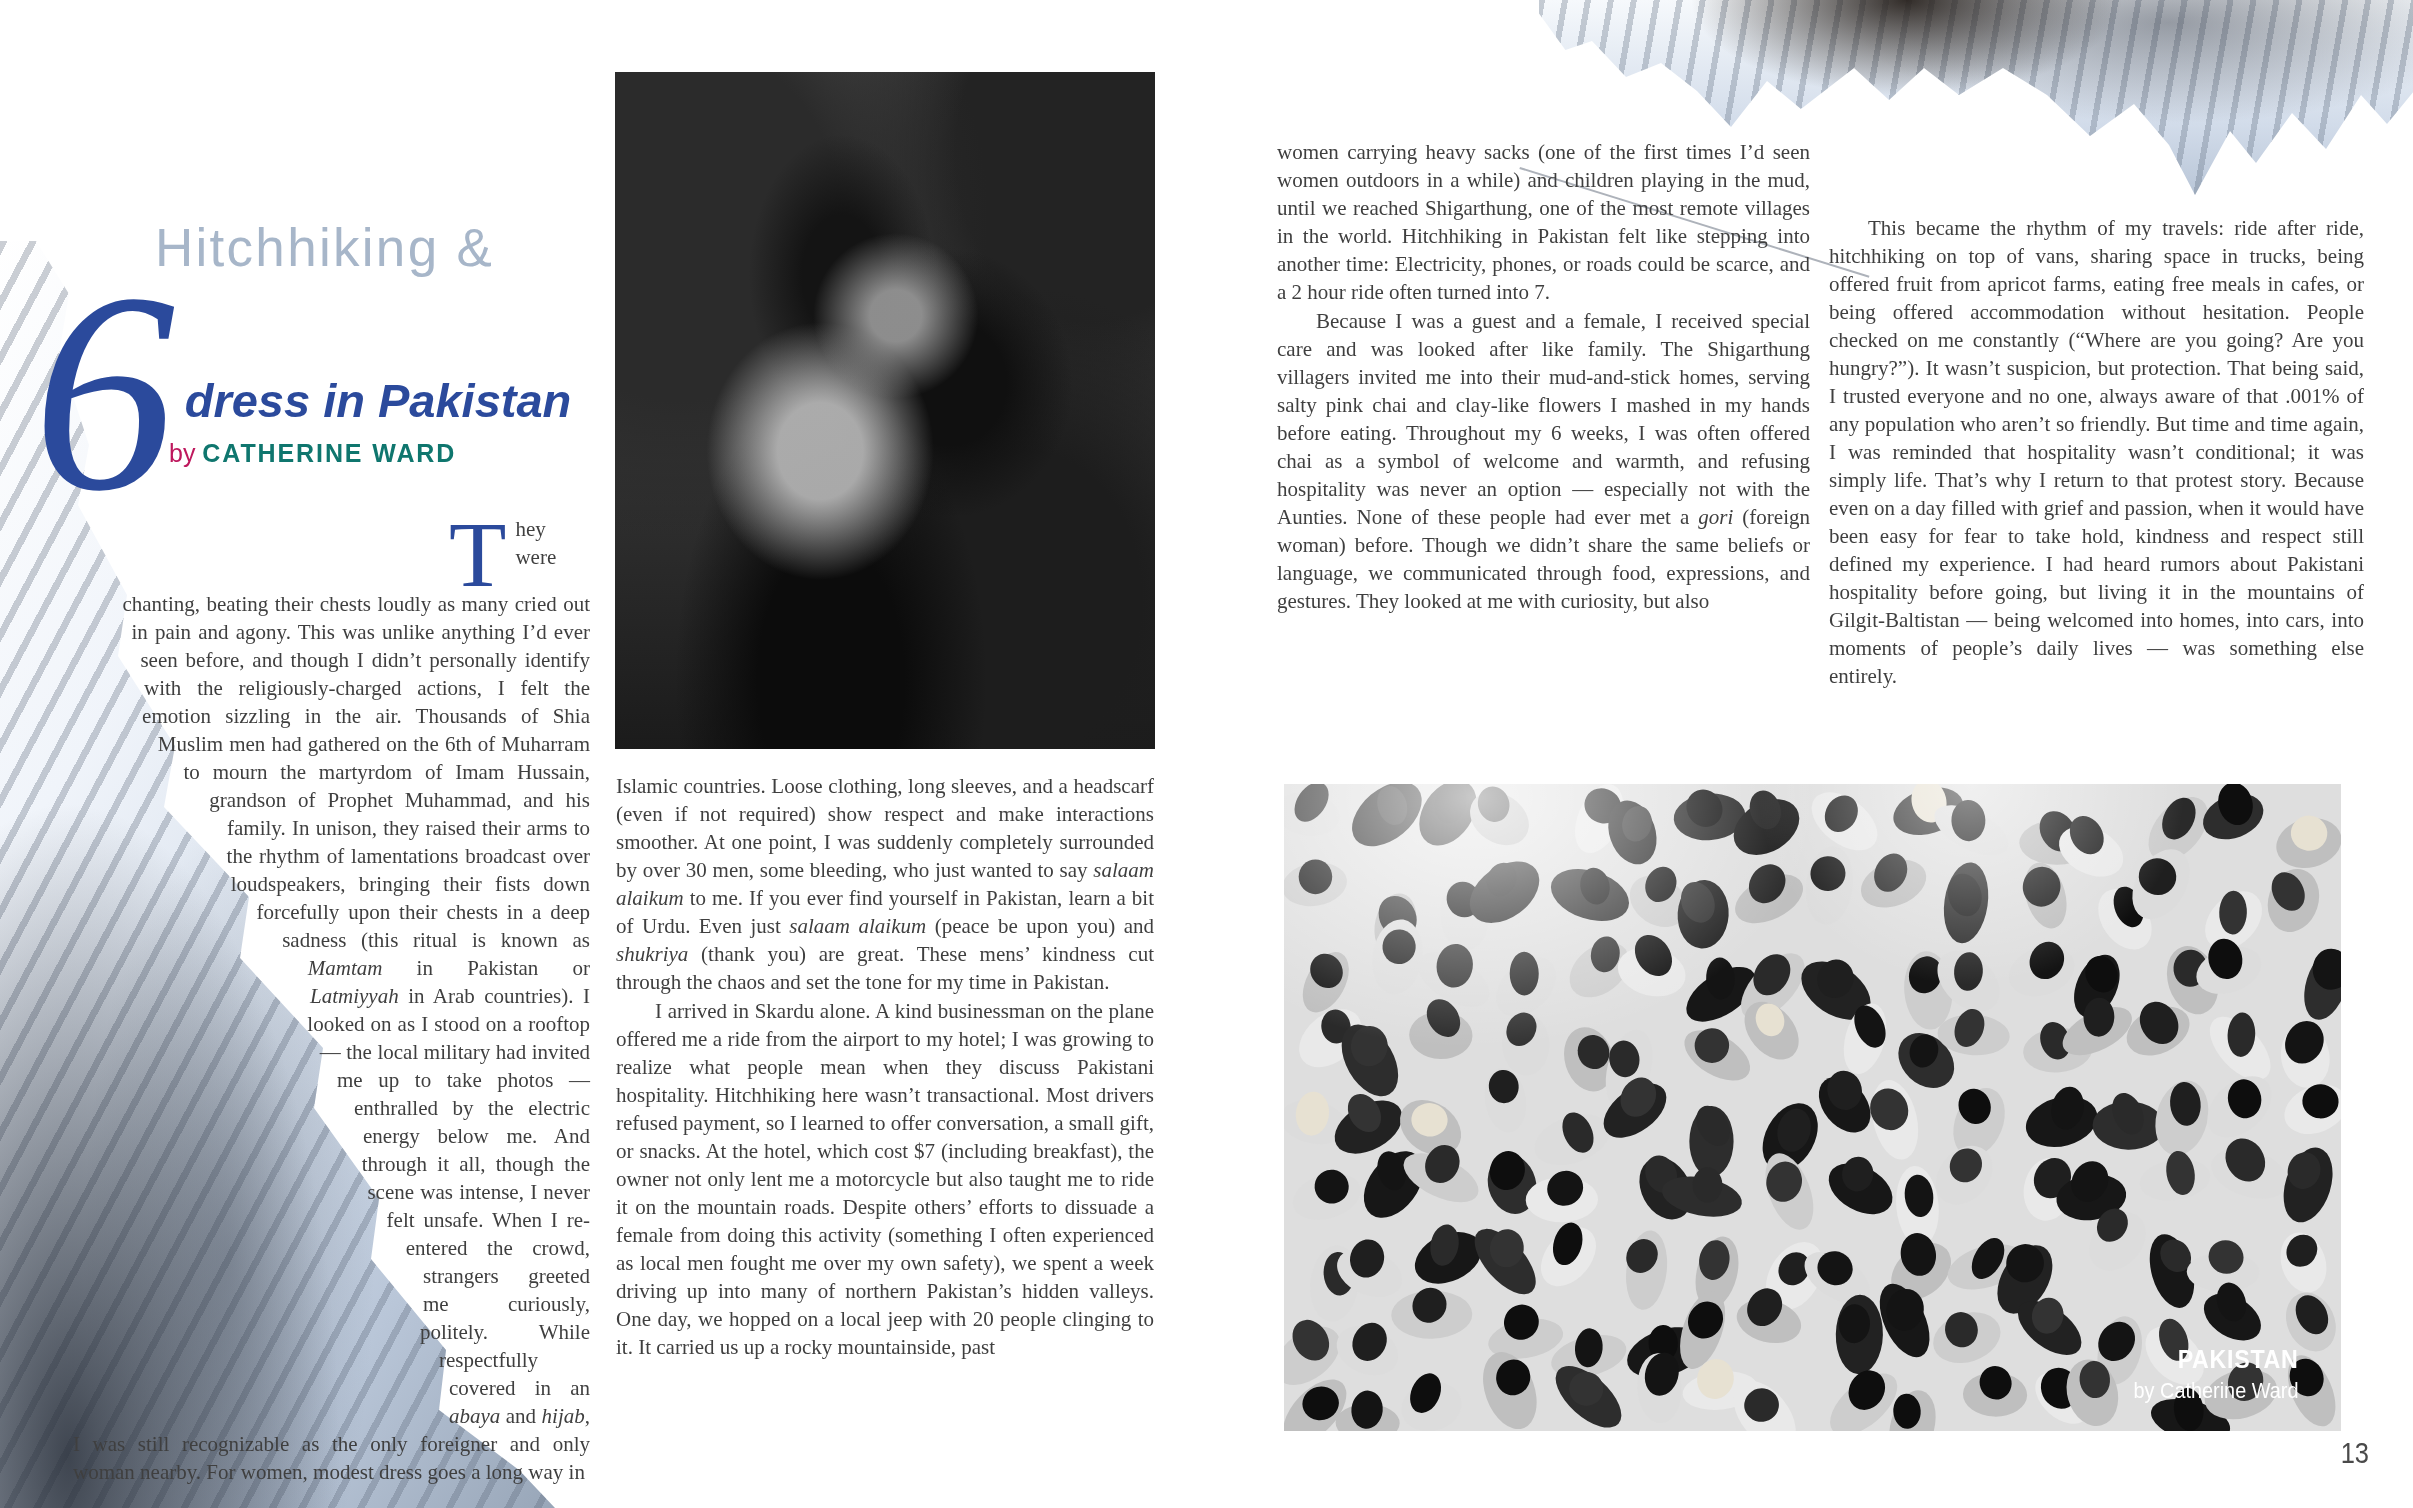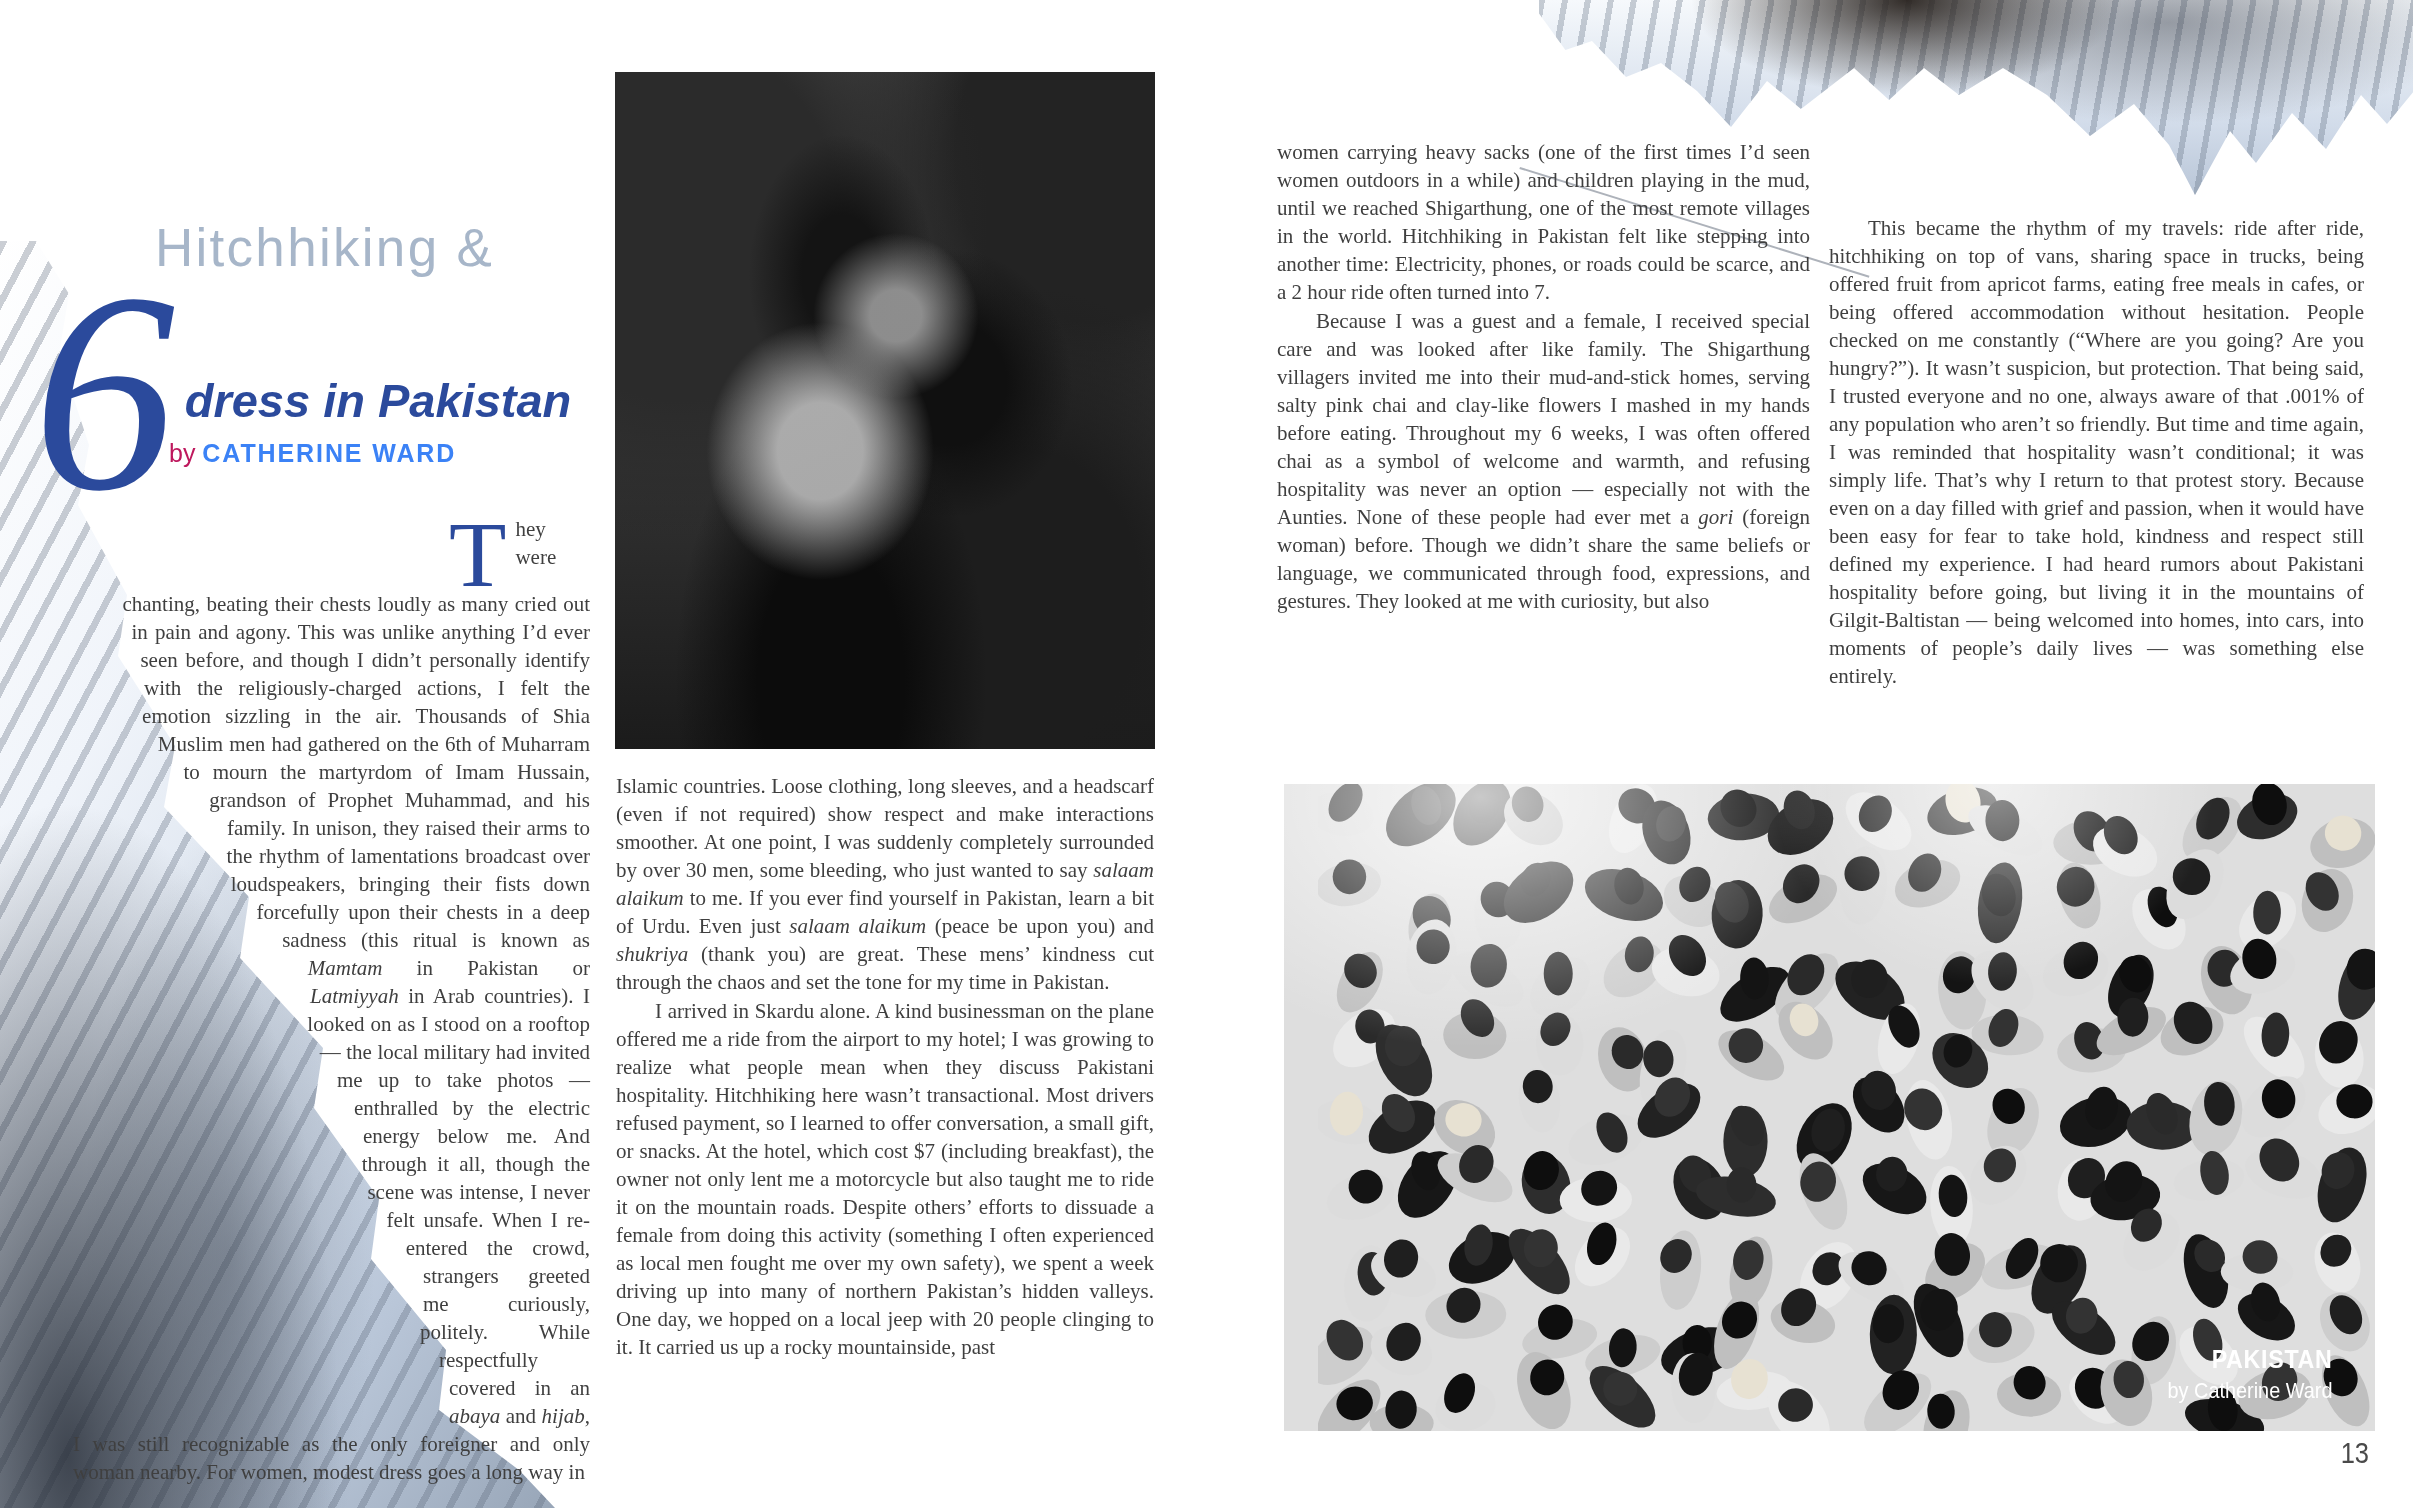--- a/index.html
+++ b/index.html
@@ -35,21 +35,21 @@
   .title-1{left:68px;top:217px;width:513px;text-align:center;}
   .title-2{left:158px;top:293px;width:422px;text-align:center;}
   .big-number{position:absolute;left:33px;top:250px;font-family:"Liberation Serif",serif;
     font-style:italic;font-size:285px;line-height:1;color:#2b4a9c;}
   .subtitle{position:absolute;left:167px;top:373px;width:422px;text-align:center;
     font-family:"Liberation Sans",sans-serif;font-style:italic;font-weight:bold;
     font-size:47px;color:#2b4a9c;white-space:nowrap;}
   .byline{position:absolute;left:169px;top:439px;font-family:"Liberation Sans",sans-serif;
     font-size:25px;white-space:nowrap;}
   .byline .by{color:#be185d;}
-  .byline .name{color:#3b82f6;font-weight:bold;letter-spacing:1.9px;}
+  .byline .name{color:#0f766e;font-weight:bold;letter-spacing:1.9px;}
 
   
   .bodycol{position:absolute;font-size:21px;line-height:28px;text-align:justify;color:#3f3f3f;}
   .bodycol p{margin:1px;}
   .indent{text-indent:39px;}
   .col-left{left:72px;top:514px;width:519px;height:899px;}
   .wrap-spacer{float:left;width:377px;height:896px;shape-margin:12px;
     shape-outside:polygon(0 0,4.5px 0,60px 173px,53px 226px,143px 324px,136px 377px,226px 475px,
       219px 528px,279px 626px,272px 679px,339px 777px,332px 830px,377px 896px,0 896px);}
   .dropcap{float:left;font-size:94px;line-height:72px;padding:3px 9px 0 0;color:#2b4a9c;}
@@ -68,21 +68,21 @@
       radial-gradient(circle at 52% 36%, rgba(154,154,154,.9) 0 5%, transparent 16%),
       radial-gradient(ellipse at 38% 56%, rgba(185,185,185,.9) 0 9%, transparent 24%),
       radial-gradient(ellipse at 62% 46%, #101010 0 12%, transparent 26%),
       radial-gradient(ellipse at 42% 30%, #141414 0 9%, transparent 21%),
       radial-gradient(ellipse at 40% 90%, #0c0c0c 0 16%, transparent 34%),
       radial-gradient(ellipse at 76% 78%, #1d1d1d 0 20%, transparent 42%),
       radial-gradient(ellipse at 12% 22%, #2b2b2b 0 24%, transparent 46%),
       radial-gradient(ellipse at 88% 12%, #232323 0 20%, transparent 40%),
       linear-gradient(180deg,#4d4d4d 0%,#333333 55%,#1b1b1b 100%);}
   .photo-crowd{position:absolute;left:1284px;top:784px;width:1057px;height:647px;
-    background:#dedede;overflow:hidden;padding-left:34px;}
+    background:#dedede;overflow:hidden;}
   .photo-crowd .shine{position:absolute;inset:0;pointer-events:none;
     background:radial-gradient(ellipse at 18% 2%, rgba(255,255,255,.75), transparent 28%),
                radial-gradient(ellipse at 65% 0%, rgba(255,255,255,.55), transparent 22%);}
   .crowd-caption{position:absolute;right:42px;bottom:26px;text-align:right;color:#ffffff;
     font-family:"Liberation Sans",sans-serif;transform:scaleX(.88);transform-origin:right bottom;}
   .cap-title{font-size:26.4px;font-weight:bold;letter-spacing:0.8px;line-height:33px;}
   .cap-credit{font-size:22.6px;font-weight:normal;line-height:29px;}
 
   .page-num{position:absolute;left:2278px;top:1436px;width:91px;text-align:right;
     font-family:"Liberation Sans",sans-serif;font-size:30px;color:#4a4a4a;

